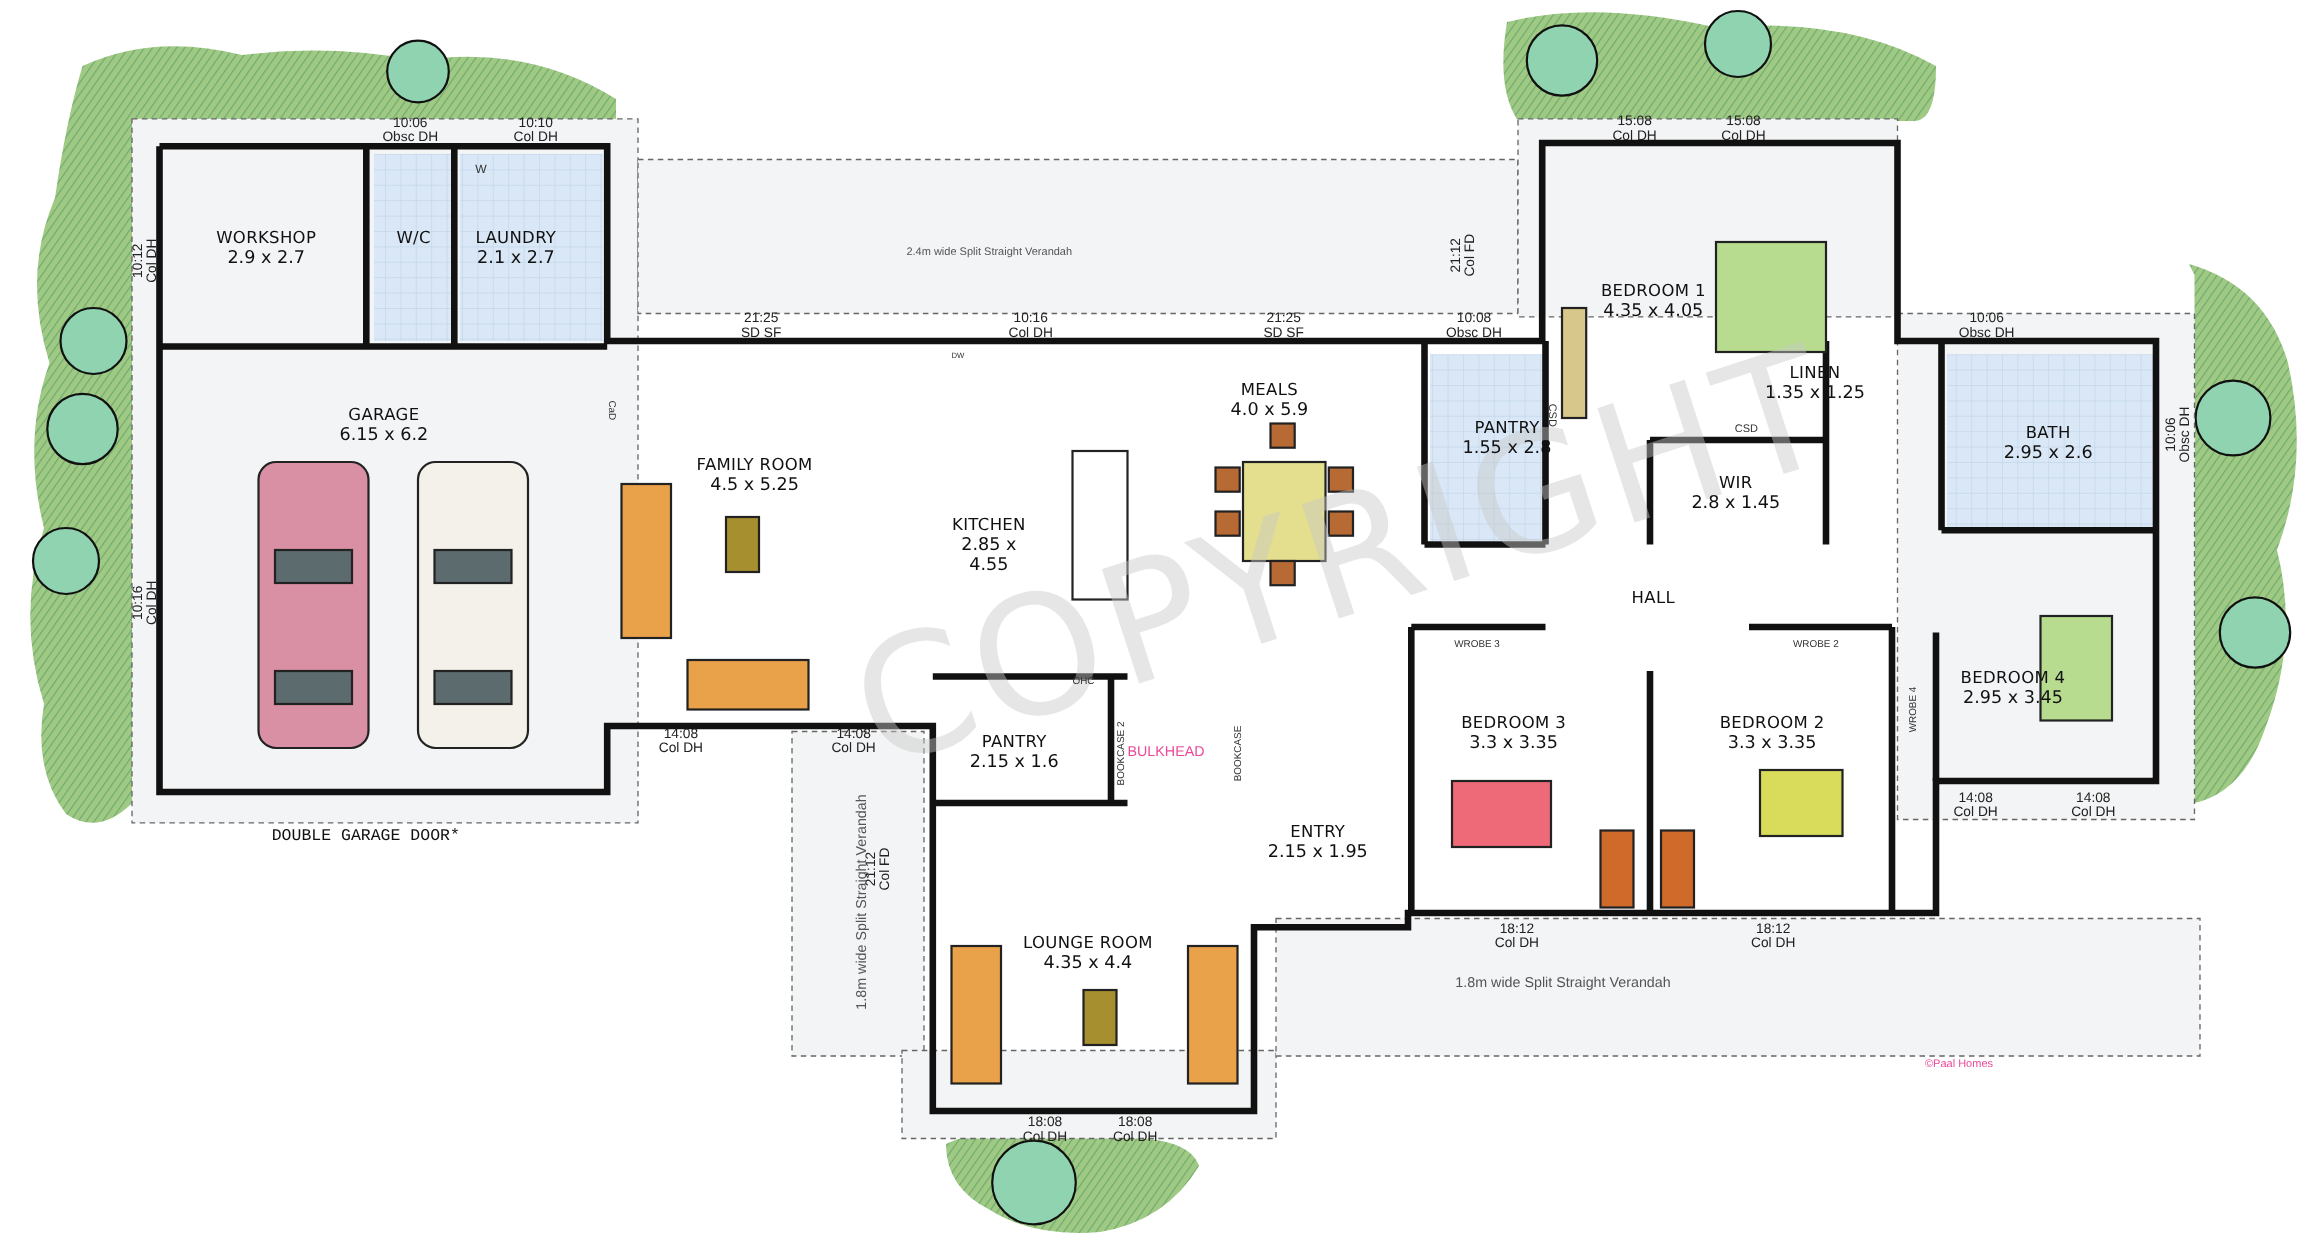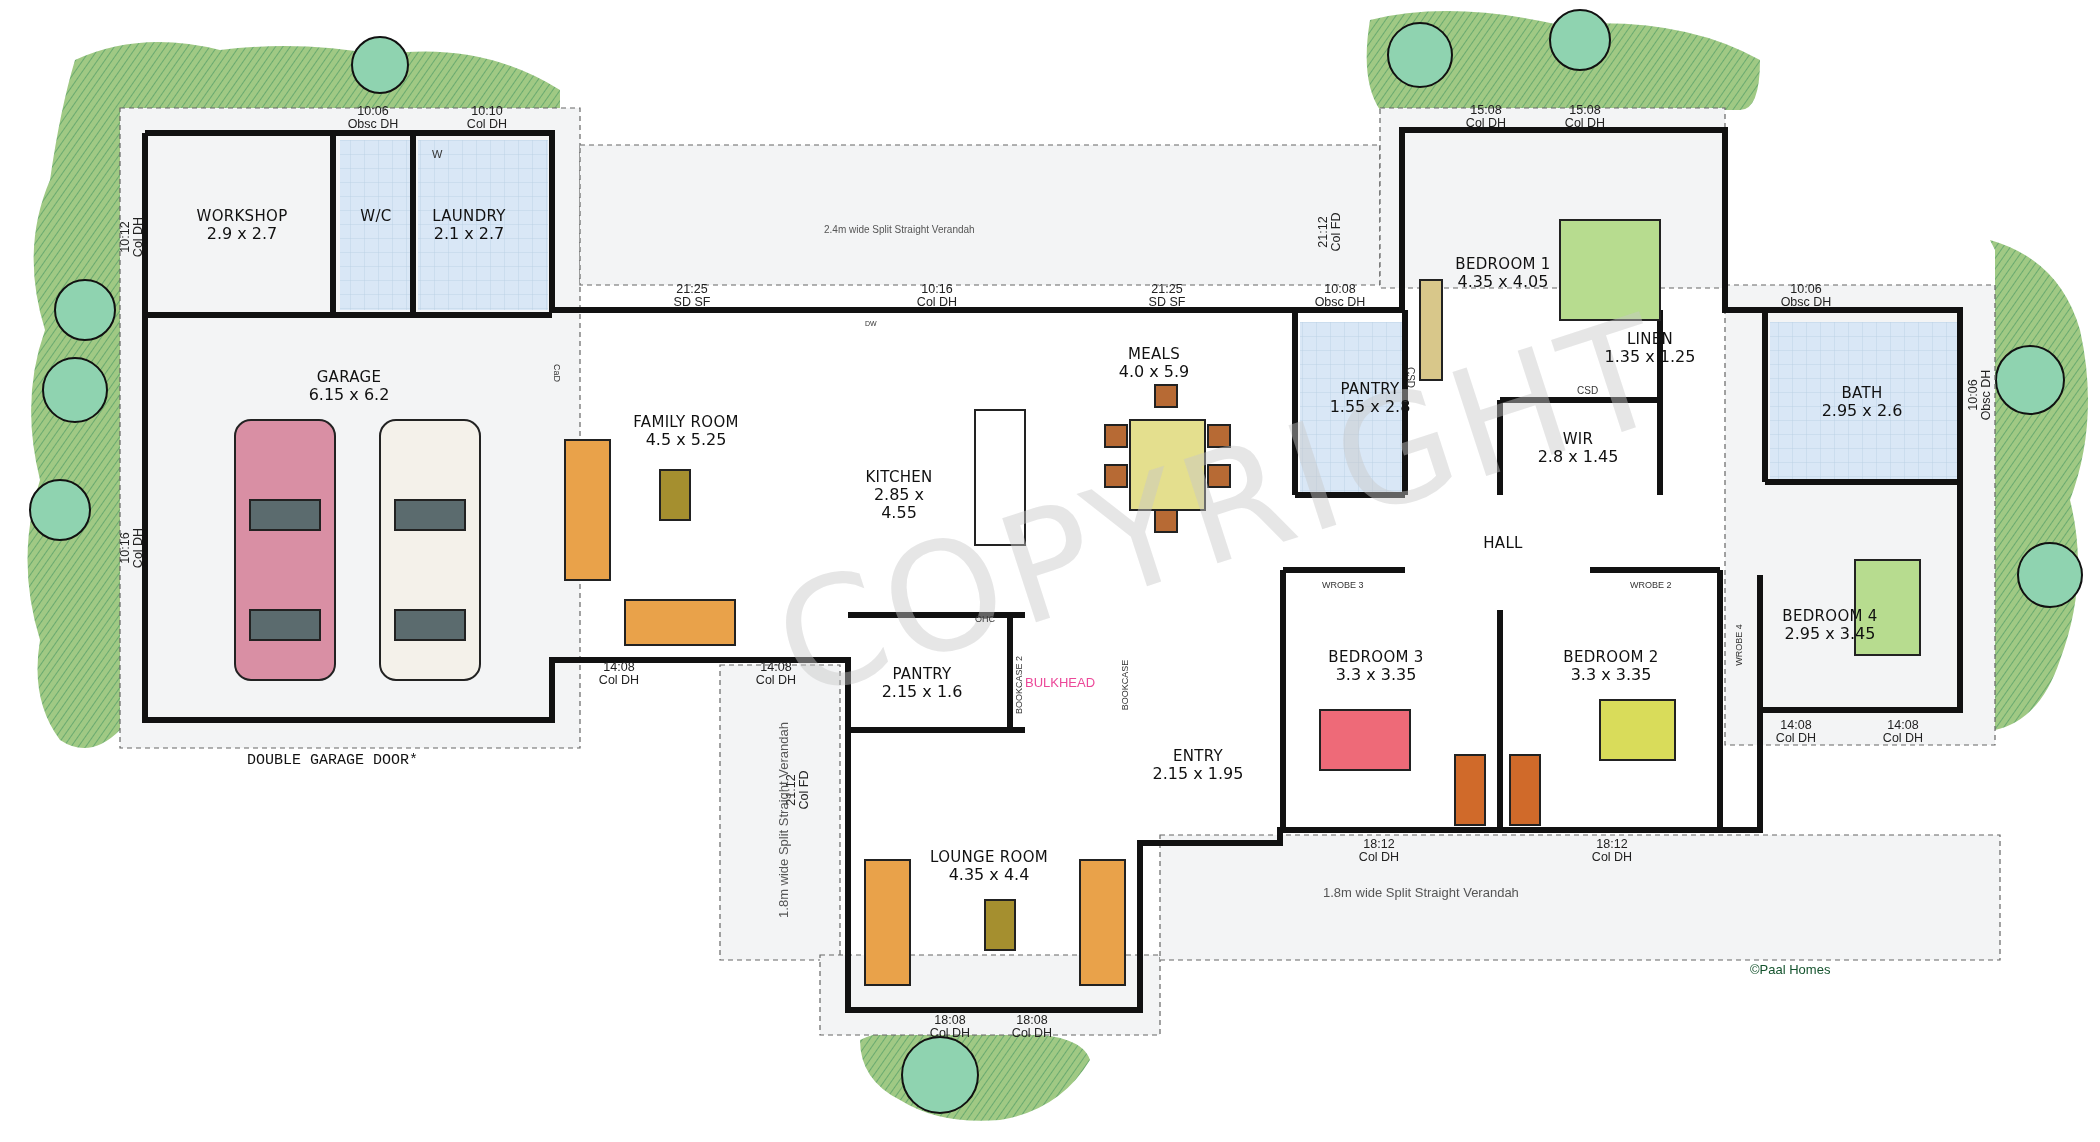--- a/index.html
+++ b/index.html
@@ -288,21 +288,21 @@
 <div class="win" style="left:1032px;top:1014px">
     <div>18:08</div>
     <div>Col DH</div>
   </div>
 
 <div class="note" style="left:824px;top:224px;font-size:10px">2.4m wide Split Straight Verandah</div>
 <div class="note" style="left:1323px;top:885px;font-size:13px">1.8m wide Split Straight Verandah</div>
 <div class="note" style="left:783px;top:820px;font-size:13px;transform:translate(-50%,-50%) rotate(-90deg)">1.8m wide Split Straight Verandah</div>
 <div class="note" style="left:247px;top:752px;font-size:15px;color:#111;font-family:Liberation Mono, monospace">DOUBLE GARAGE DOOR*</div>
 <div class="note" style="left:1025px;top:675px;font-size:13px;color:#ec4899">BULKHEAD</div>
-<div class="note" style="left:1750px;top:962px;font-size:13px;color:#14532d">©Paal Homes</div>
+<div class="note" style="left:1750px;top:962px;font-size:10px;color:#ec4899">©Paal Homes</div>
 
 <div class="small" style="left:548px;top:368px;transform:rotate(90deg)">CaD</div>
 <div class="small" style="left:1577px;top:385px;font-size:10px">CSD</div>
 <div class="small" style="left:1400px;top:372px;font-size:10px;transform:rotate(90deg)">CSD</div>
 <div class="small" style="left:975px;top:614px">OHC</div>
 <div class="small" style="left:1100px;top:680px;transform:rotate(-90deg)">BOOKCASE</div>
 <div class="small" style="left:990px;top:680px;transform:rotate(-90deg)">BOOKCASE 2</div>
 <div class="small" style="left:1630px;top:580px">WROBE 2</div>
 <div class="small" style="left:1322px;top:580px">WROBE 3</div>
 <div class="small" style="left:1718px;top:640px;transform:rotate(-90deg)">WROBE 4</div>

